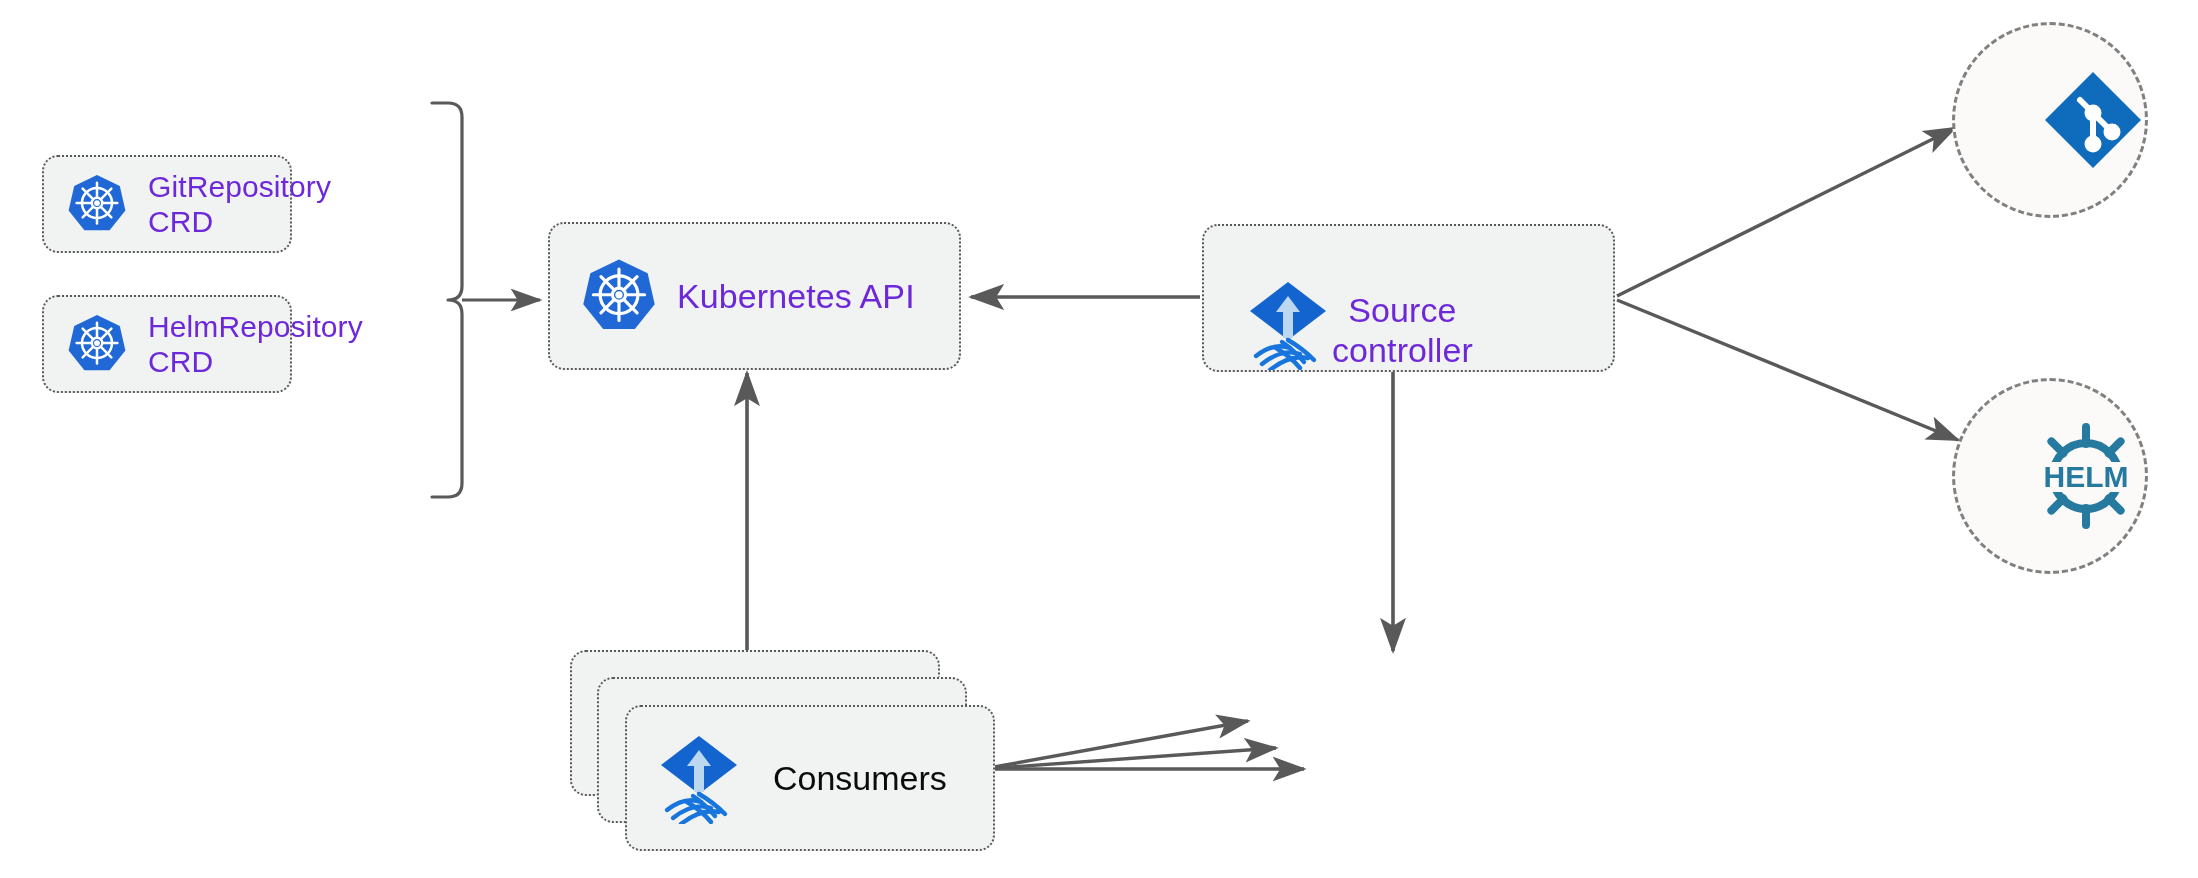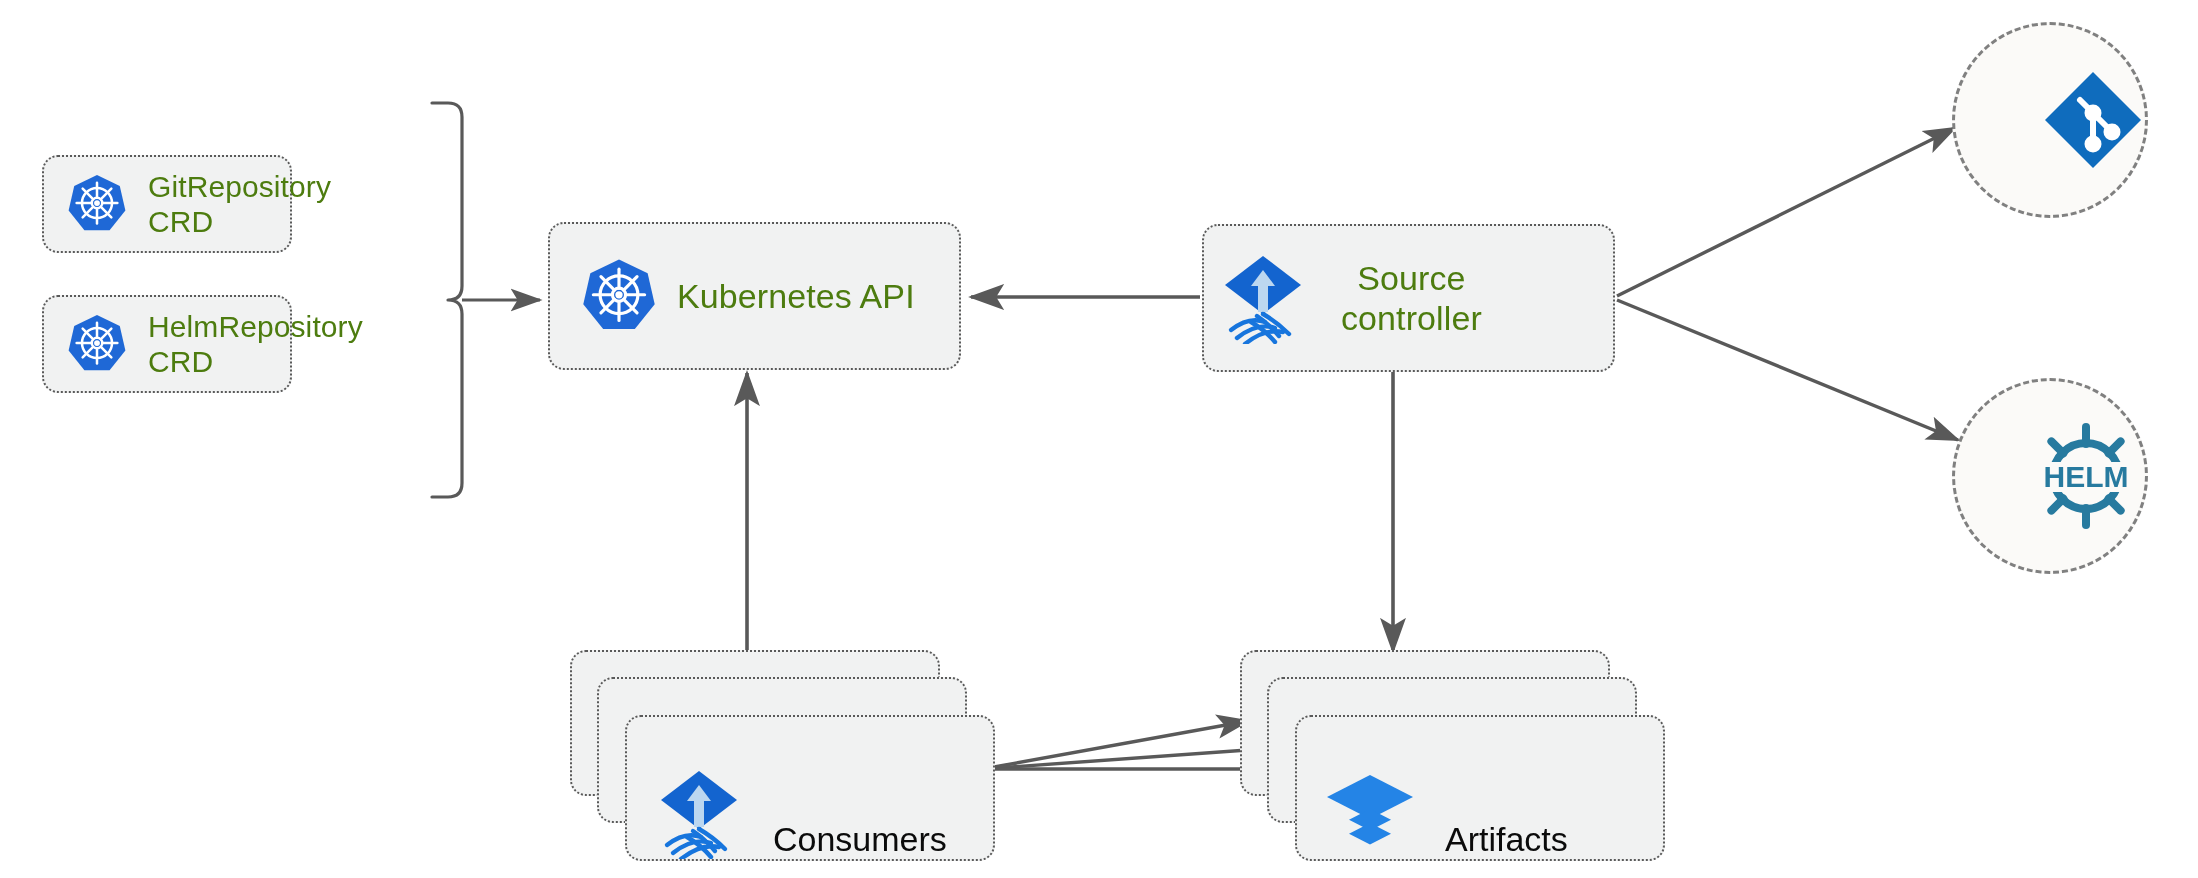--- a/index.html
+++ b/index.html
@@ -27,21 +27,21 @@
   .node {
     position: absolute;
     background: #f1f2f2;
     border: 2px dotted #595959;
     border-radius: 16px;
     display: flex;
     align-items: center;
     z-index: 2;
   }
   .node .label {
-    color: #4d7c0f;
+    color: #6d28d9;
     font-size: 31px;
     line-height: 1.18;
     white-space: pre-line;
     letter-spacing: 0.1px;
   }
 
   
   .crd {
     width: 250px; height: 98px;
     padding-left: 22px;
@@ -57,43 +57,43 @@
     width: 413px; height: 148px;
     padding-left: 30px;
     gap: 19px;
   }
   #k8s-api .label { font-size: 34px; }
 
   
   #source-controller {
     left: 1202px; top: 224px;
     width: 413px; height: 148px;
-    padding-left: 15px;
-    gap: 34px;
+    padding-left: 40px;
+    align-items: flex-end;
   }
   #source-controller .label { font-size: 34px; text-align: center; }
 
   
   .stack {
     position: absolute;
     width: 425px; height: 200px;
     z-index: 2;
   }
   .stack .card {
     position: absolute;
     width: 370px; height: 146px;
     background: #f1f2f2;
     border: 2px dotted #595959;
     border-radius: 16px;
   }
   .stack .card.c1 { left: 0px;  top: 0px;  }
   .stack .card.c2 { left: 27px; top: 27px; }
   .stack .card.c3 {
-    left: 55px; top: 65px;
-    display: flex; align-items: flex-end;
+    left: 55px; top: 55px;
+    display: flex; align-items: center;
     padding-left: 28px; gap: 30px;
   }
   .stack .label {
     font-size: 34px; color: #0b0b0b;
   }
   #consumers { left: 570px; top: 650px; }
   #artifacts { left: 1240px; top: 650px; }
 
   
   .circle-node {
@@ -249,32 +249,20 @@
           <path d="M26 92 Q46 76 64 80"></path>
           <path d="M38 64 Q50 72 60 84"></path>
           <path d="M32 70 Q46 78 56 90"></path>
           <path d="M44 62 Q58 70 70 82"></path>
         </g>
       </svg>
       <div class="label">Consumers</div>
     </div>
   </div>
 
-  <div class="stack" id="artifacts">
-    <div class="card c1"></div>
-    <div class="card c2"></div>
-    <div class="card c3">
-      <svg class="icon ico-layers" viewBox="0 0 90 86">
-        <path d="M45 2 L88 24 L45 46 L2 24 Z" fill="#2484e6"></path>
-        <path d="M45 36 L66 46.8 L88 35.6 L45 57.6 L2 35.6 L24 46.8 Z" fill="#2484e6"></path>
-        <path d="M45 50 L66 60.8 L88 49.6 L45 71.6 L2 49.6 L24 60.8 Z" fill="#2484e6"></path>
-      </svg>
-      <div class="label">Artifacts</div>
-    </div>
-  </div>
 
   <div class="circle-node" id="git-circle">
     <svg class="icon ico-git" viewBox="0 0 104 104">
       <path d="M52 4 L100 52 L52 100 L4 52 Z" fill="#0f6cbd"></path>
       <g stroke="#ffffff" stroke-width="6" fill="none" stroke-linecap="round">
         <line x1="39" y1="32" x2="70" y2="63"></line>
         <line x1="52" y1="45" x2="52" y2="75"></line>
       </g>
       <circle cx="52" cy="45" r="8.5" fill="#ffffff"></circle>
       <circle cx="71" cy="64" r="8.5" fill="#ffffff"></circle>

